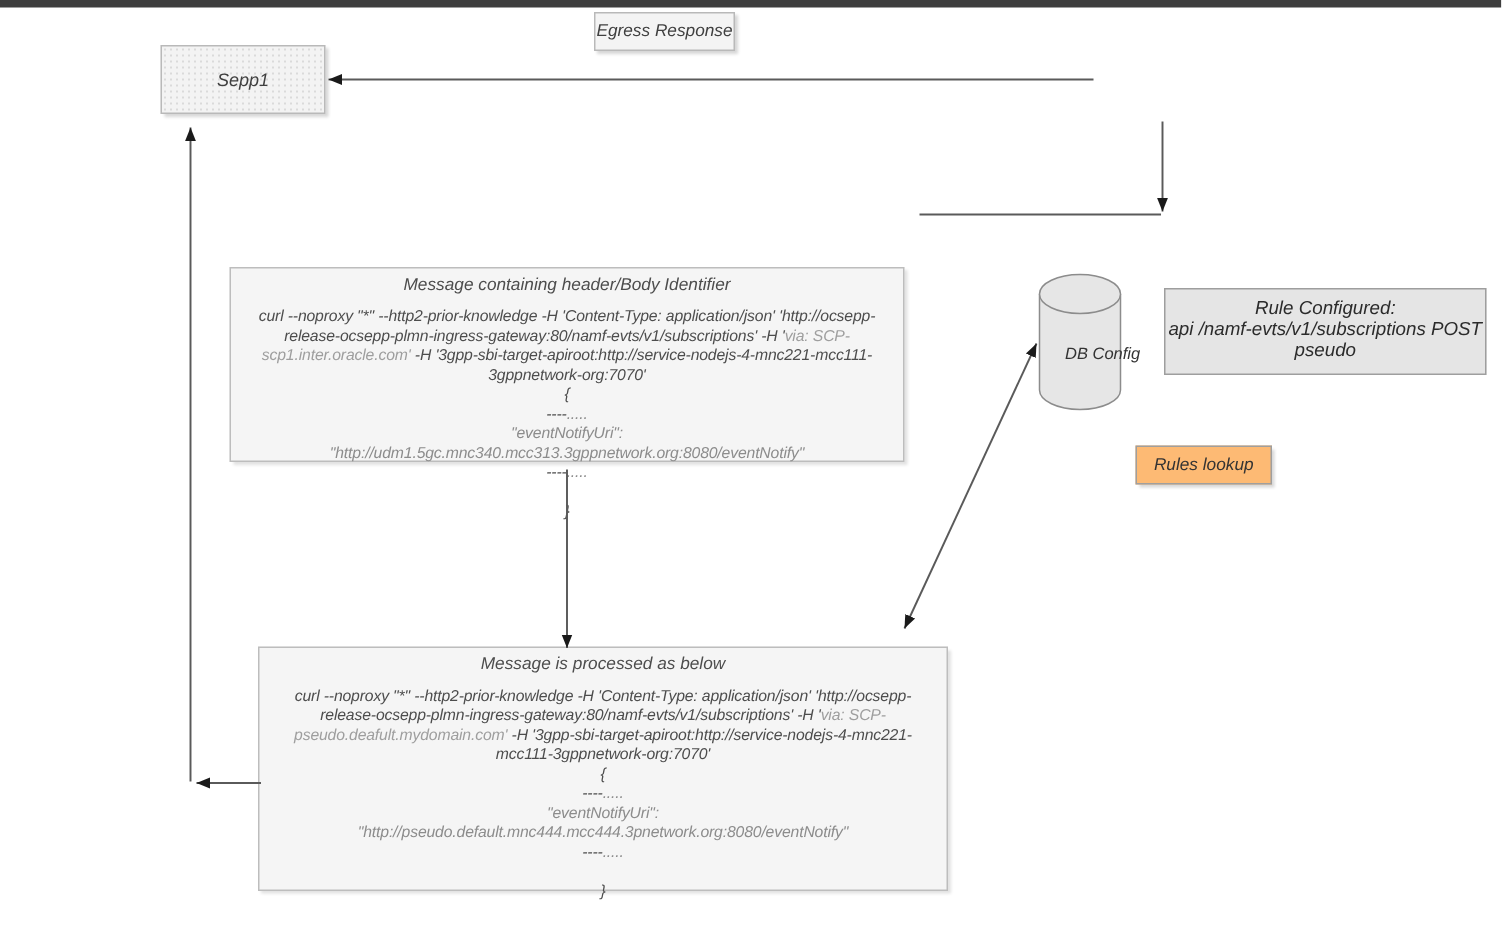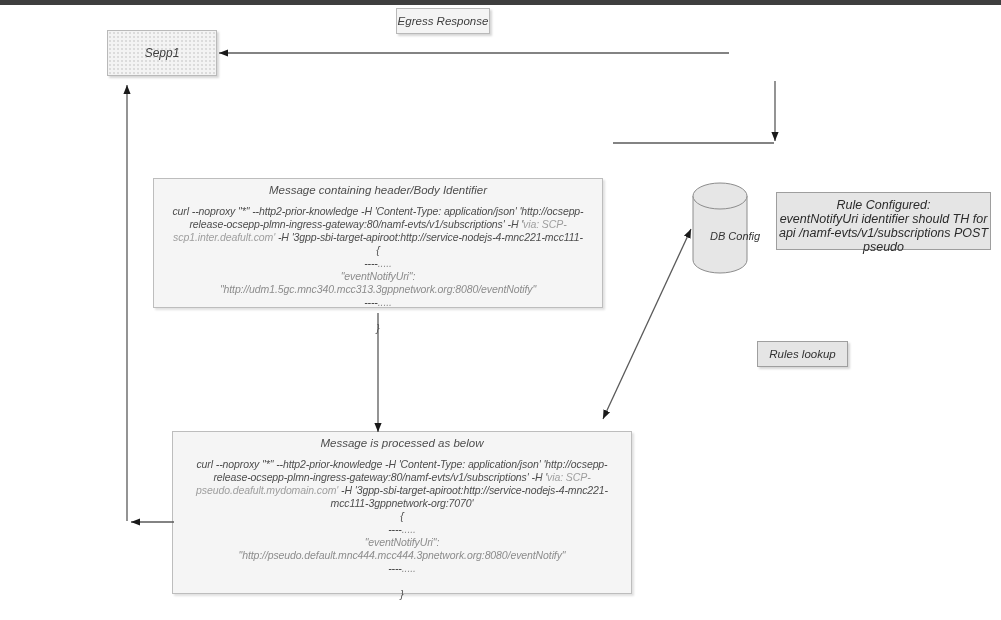--- a/index.html
+++ b/index.html
@@ -13,21 +13,21 @@
     background:#f4f4f4;border:1px solid #b9b9b9;
     display:flex;align-items:center;justify-content:center;text-align:center;
     font-size:11.5px;color:#404040;box-shadow:2px 2px 2px rgba(0,0,0,0.16);
   }
   .dots{
     background-color:#f3f3f3;
     background-image:radial-gradient(#dadada 0.7px, rgba(0,0,0,0) 0.9px);
     background-size:4px 4px;
     font-size:12px;
   }
-  .grayfill{background:#e5e5e5;border:1px solid #9f9f9f;color:#333;margin-top:44px;}
+  .grayfill{background:#fdba74;border:1px solid #9f9f9f;color:#333;}
   .msg{
     background:#f5f5f5;border:1px solid #bdbdbd;box-shadow:2px 2px 2px rgba(0,0,0,0.12);
     padding-top:5px;overflow:visible;
   }
   .msg-title{text-align:center;font-size:11.5px;color:#4d4d4d;}
   .msg-body{
     margin-top:9px;font-size:10.5px;line-height:13px;letter-spacing:-0.1px;
     text-align:center;font-weight:400;
   }
   .tline{white-space:nowrap;}
@@ -61,21 +61,22 @@
     <span>Sepp1</span>
   </div>
 
 
 
   <div class="node msg" style="left:153px;top:133px;width:450px;height:130px;margin-top:45px;">
     <div class="msg-title">Message containing header/Body Identifier</div>
     <div class="msg-body">
         <div class="tline"><span class="seg-d">curl --noproxy "*" --http2-prior-knowledge -H 'Content-Type: application/json' 'http://ocsepp-</span></div>
         <div class="tline"><span class="seg-d">release-ocsepp-plmn-ingress-gateway:80/namf-evts/v1/subscriptions'  -H '</span><span class="seg-g">via: SCP-</span></div>
-        <div class="tline"><span class="seg-g">scp1.inter.deafult.com'</span><span class="seg-d"> -H '3gpp-sbi-target-apiroot:http://service-nodejs-4-mnc221-mcc111-</span></div>
+        <div class="tline"><span class="seg-g">scp1.inter.oracle.com'</span><span class="seg-d"> -H '3gpp-sbi-target-apiroot:http://service-nodejs-4-mnc221-mcc111-</span></div>
+        <div class="tline"><span class="seg-d">3gppnetwork-org:7070'</span></div>
         <div class="tline"><span class="seg-d">{</span></div>
         <div class="tline"><span class="seg-d">----</span><span class="seg-b">.....</span></div>
         <div class="tline"><span class="seg-b">"eventNotifyUri":</span></div>
         <div class="tline"><span class="seg-b">"http://udm1.5gc.mnc340.mcc313.3gppnetwork.org:8080/eventNotify"</span></div>
         <div class="tline"><span class="seg-d">----</span><span class="seg-b">.....</span></div>
         <div class="tline">&nbsp;</div>
         <div class="tline"><span class="seg-d">}</span></div>
       </div>
   </div>
 
@@ -99,21 +100,20 @@
   <div class="node" style="left:692px;top:182px;width:56px;height:92px;">
     <svg width="56" height="92" viewBox="0 0 56 92">
       <path d="M1,14 v64 a27,13 0 0 0 54,0 v-64" fill="#e6e6e6" stroke="#8c8c8c" stroke-width="1"></path>
       <ellipse cx="28" cy="14" rx="27" ry="13" fill="#e6e6e6" stroke="#8c8c8c" stroke-width="1"></ellipse>
     </svg>
     <span class="cyl-label">DB Config</span>
   </div>
 
   <div class="node rulebox" style="left:776px;top:192px;width:215px;height:58px;">
     <div class="rule-line">Rule Configured:</div>
-    <div class="rule-line">eventNotifyUri identifier should TH for</div>
     <div class="rule-line">api /namf-evts/v1/subscriptions POST</div>
     <div class="rule-line">pseudo</div>
   </div>
 
   <div class="node box grayfill" style="left:757px;top:297px;width:91px;height:26px;">
     <span>Rules lookup</span>
   </div>
 
   <svg class="overlay" width="1001" height="620" viewBox="0 0 1001 620">
     <defs>

